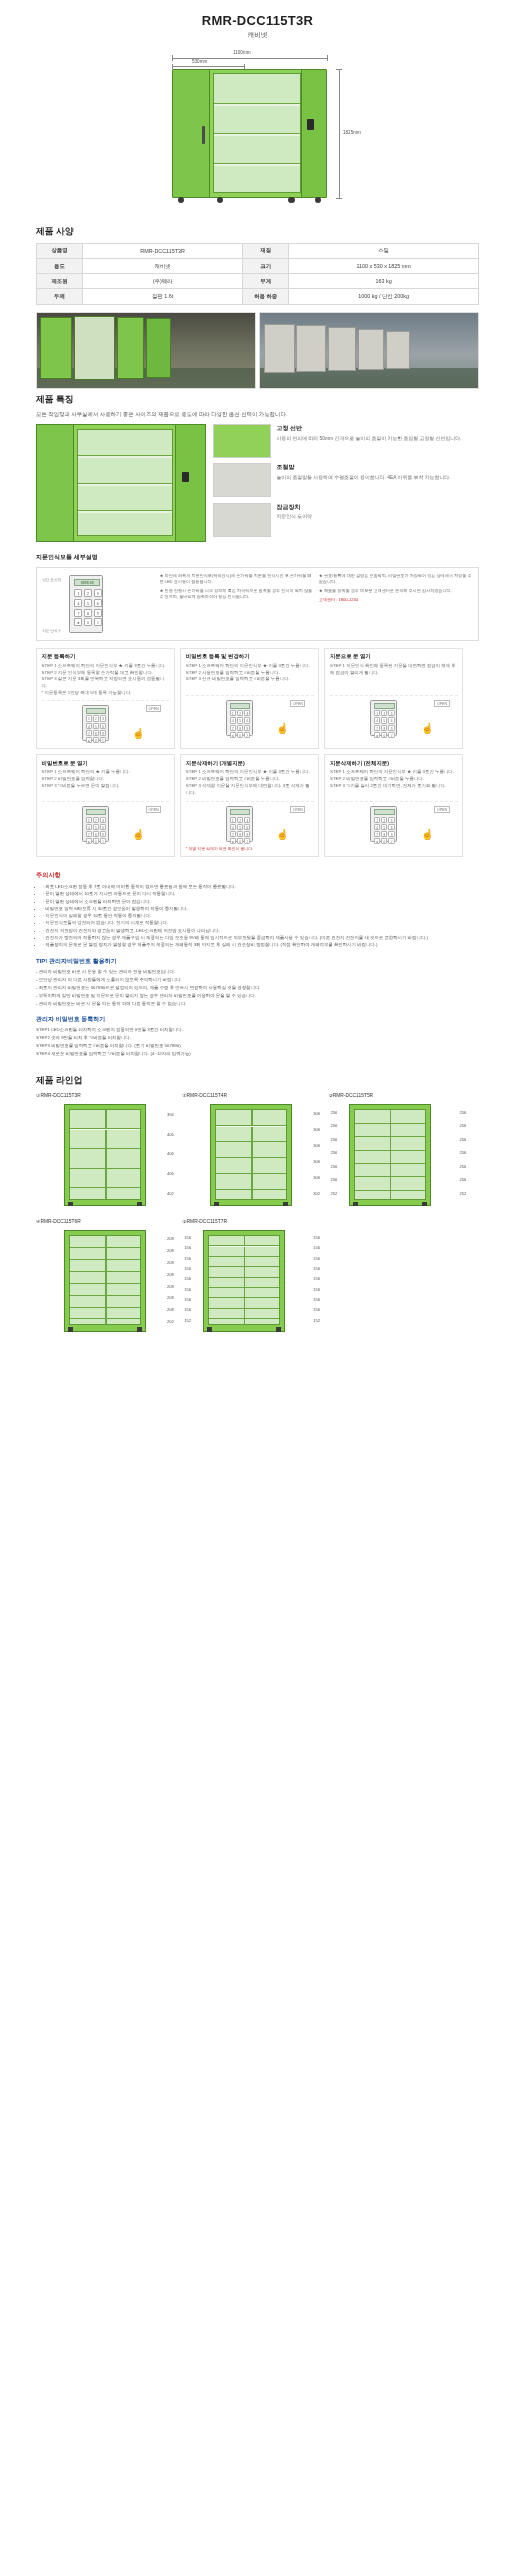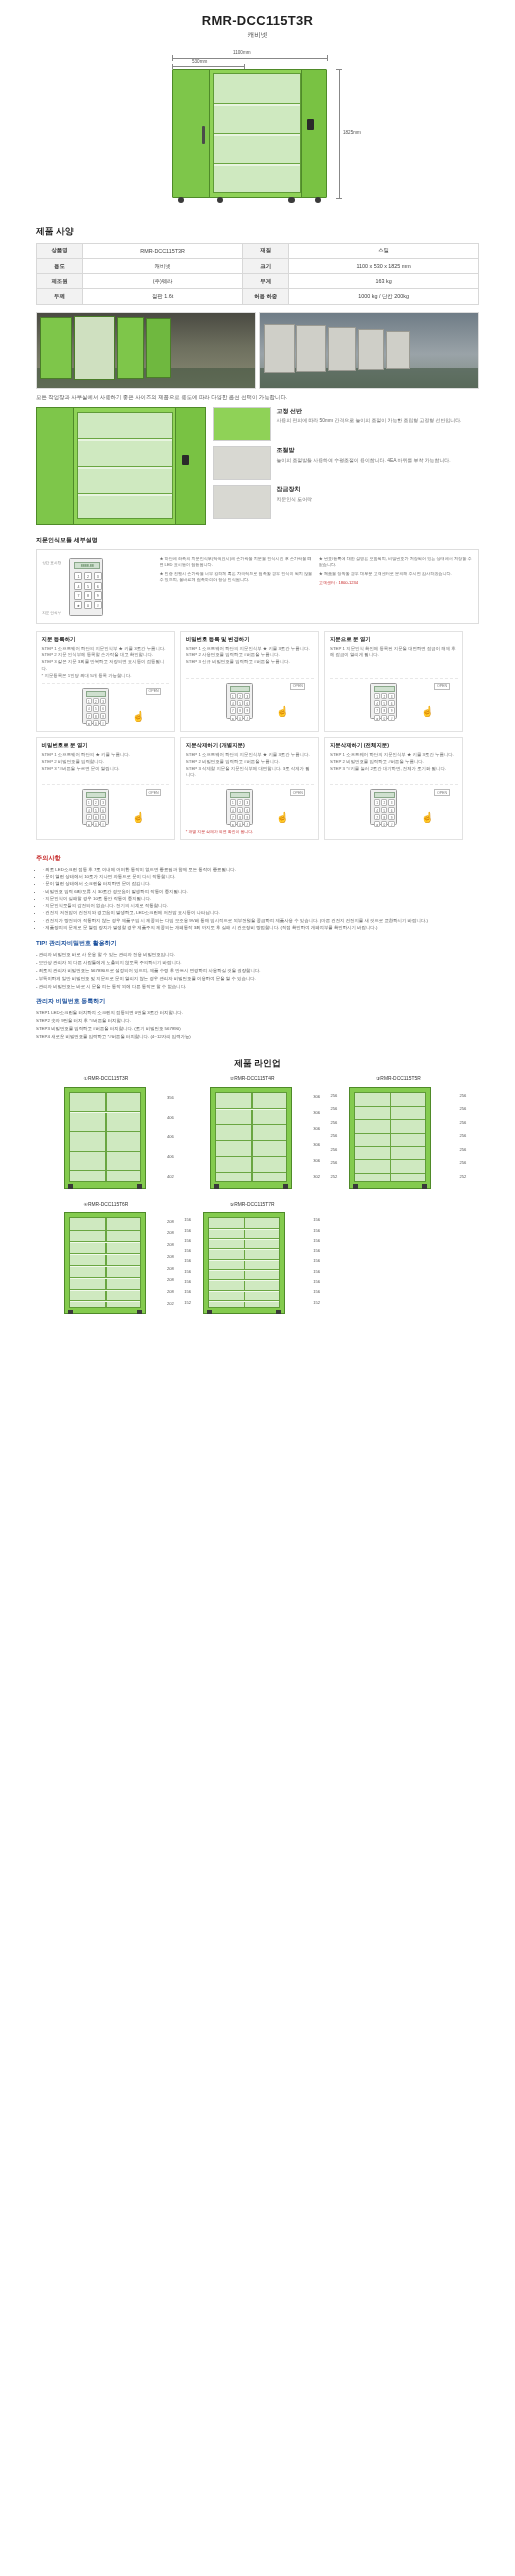--- a/index.html
+++ b/index.html
@@ -129,21 +129,21 @@
   .caution ul { margin:0; padding-left:6.7px; }
   .caution li { font-size:4.4px; color:#555; line-height:1.65; }
   .tipbox { margin-top:8.2px; }
   .tipbox h3 { color:#1a4f9c; font-size:6px; margin:0 0 2.6px 0; font-weight:bold; }
   .tipbox p { margin:0 0 1px 0; font-size:4.4px; color:#555; line-height:1.6; }
   .adminbox { margin-top:7.2px; }
   .adminbox h3 { color:#1a4f9c; font-size:6px; margin:0 0 2.6px 0; font-weight:bold; }
   .adminbox p { margin:0 0 1px 0; font-size:4.4px; color:#555; line-height:1.6; }
 
   
-  .lineup { margin-top:17.5px;text-align:center; }
+  .lineup { margin-top:17.5px; }
   .lineup-row { display:flex; gap:6.2px; margin-top:5.2px; }
   .lu-card { width:140px; }
   .lu-name { font-size:4.9px; color:#333; margin-bottom:2.6px; }
   .lu-fig { position:relative; height:112px; border:0; }
   .lu-cab { position:absolute; left:28px; top:3.1px; width:82px; height:102px; background:#84cb4e; border:1px solid #4f8a29; }
   .lu-inner { position:absolute; left:4.1px; top:4.1px; right:4.1px; bottom:5.2px; background:#cfe9c0; border:0.5px solid #5f9b37; }
   .lu-shelf { position:absolute; left:0; right:0; height:1.5px; background:#f0f8ea; border-top:0.5px solid #6aa641; }
   .lu-div { position:absolute; top:0; bottom:0; width:1.5px; background:#6aa641; left:50%; }
   .lu-dims { position:absolute; right:2.1px; top:4.1px; bottom:5.2px; width:21.6px; }
   .lu-dim { position:absolute; right:0; font-size:4.1px; color:#555; }
@@ -245,20 +245,21 @@
         <div class="grayrow" style="left:4.1px; top:11.3px; width:31px; height:49px;"></div>
         <div class="grayrow" style="left:36px; top:12.4px; width:30px; height:47px;"></div>
         <div class="grayrow" style="left:68px; top:14.4px; width:28px; height:44px;"></div>
         <div class="grayrow" style="left:98px; top:16.5px; width:26px; height:41px;"></div>
         <div class="grayrow" style="left:126px; top:18.5px; width:24px; height:38px;"></div>
       </div>
     </div>
   </div>
 
   <div class="wrap sec">
+    <h2 class="sec-title">제품 특징</h2>
     <p class="sec-desc">모든 작업장과 사무실에서 사용하기 좋은 사이즈의 제품으로 용도에 따라 다양한 옵션 선택이 가능합니다.</p>
 
     <div class="feat-wrap">
       <div class="feat-left">
         <div class="bigcab">
           <div style="position:absolute;left:0;top:0;width:37px;height:100%;background:#7ec64a;border-right:1px solid #4f8a29;"></div>
           <div style="position:absolute;left:40px;top:4.1px;right:32px;bottom:5.2px;background:#cfe9c0;border:0.5px solid #5f9b37;">
             <div class="shelf" style="top:25px;"></div>
             <div class="shelf" style="top:53px;"></div>
             <div class="shelf" style="top:80px;"></div>

